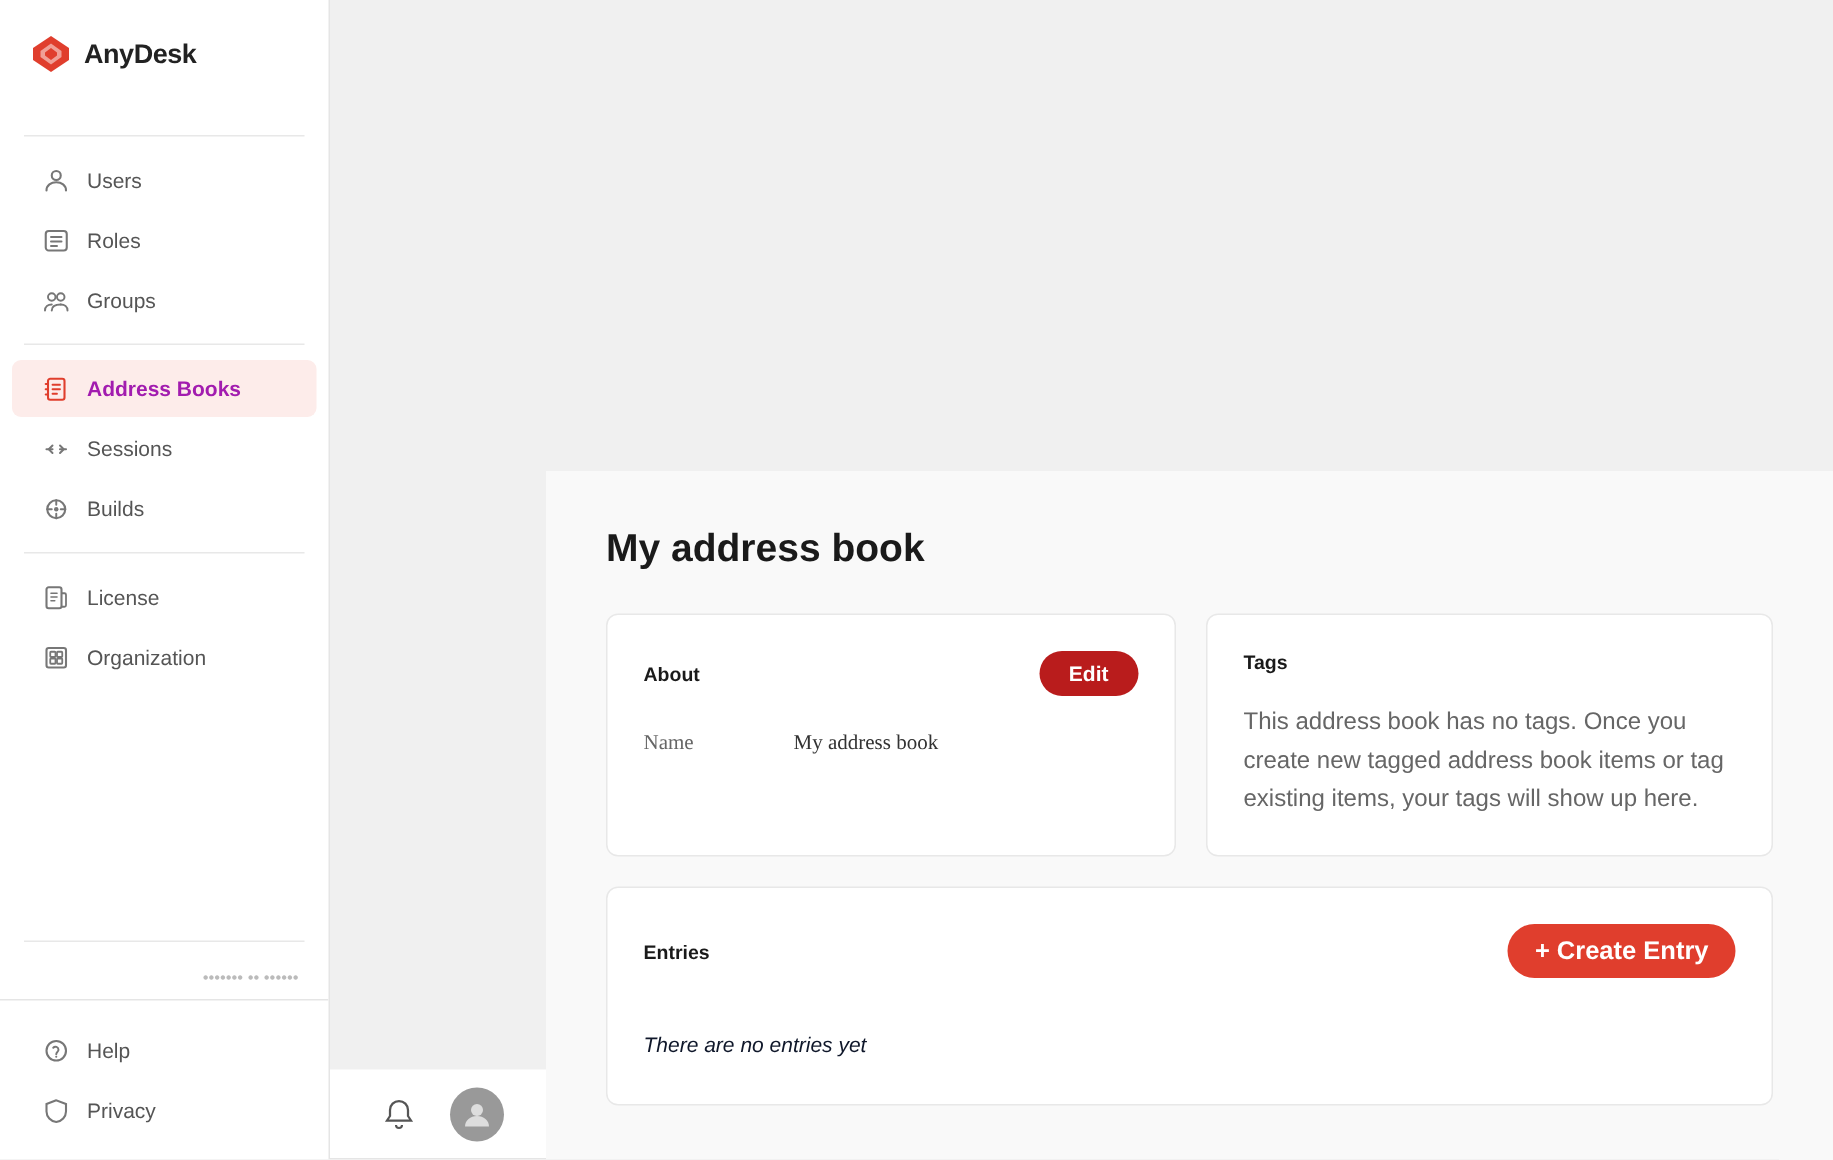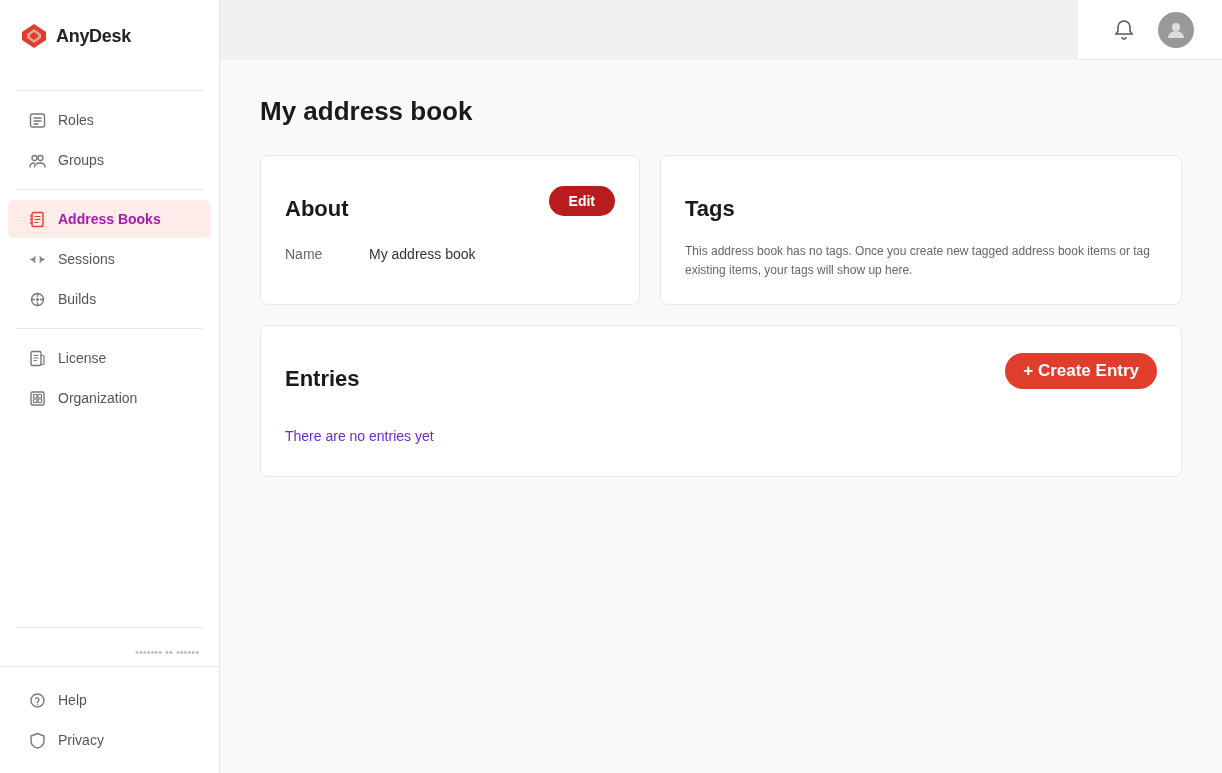--- a/index.html
+++ b/index.html
@@ -85,21 +85,20 @@
     .sidebar-version {
       padding: 8px 20px;
       font-size: 11px;
       color: #bbb;
     }
 
     
     .main {
       flex: 1;
       display: flex;
-      flex-direction: column;
       height: 100vh;
       overflow: hidden;
       align-items: flex-end;
     }
 
     
     .header {
       background: #fff;
       border-bottom: 1px solid #e5e5e5;
       display: flex;
@@ -173,24 +172,23 @@
     }
 
     .card-header {
       display: flex;
       align-items: center;
       justify-content: space-between;
       margin-bottom: 20px;
     }
 
     .card-title {
-      font-size: 22px;
+      font-size: 13px;
       font-weight: 700;
       color: #1a1a1a;
-      margin-top: 16px;
     }
 
     .btn-edit {
       background: #b91c1c;
       color: #fff;
       border: none;
       border-radius: 20px;
       padding: 7px 20px;
       font-size: 14px;
       font-weight: 600;
@@ -207,45 +205,47 @@
       font-weight: 600;
       cursor: pointer;
       display: flex;
       align-items: center;
       gap: 6px;
     }
 
     .about-row {
       display: flex;
       align-items: center;
-      gap: 24px;
+      gap: 40px;
       padding-top: 4px;
+      font-family: Liberation Serif, serif;
     }
 
     .about-label {
       font-size: 14px;
       color: #666;
       min-width: 60px;
     }
 
     .about-value {
       font-size: 14px;
       color: #333;
     }
 
     .tags-description {
-      font-size: 12px;
+      font-size: 16px;
       color: #666;
       line-height: 1.6;
     }
 
     .entries-empty {
       font-size: 14px;
-      color: #6d28d9;
+      color: #0f172a;
       padding: 16px 0 8px 0;
+      font-style: italic;
     }
 
     
     svg { display: block; }
   </style>
 </head>
 <body>
 
 <div class="sidebar">
   <div class="sidebar-logo">
@@ -256,20 +256,29 @@
       <polygon points="14,10 18,13 18,15 14,18 10,15 10,13" fill="#e03e2d"></polygon>
     </svg>
     <span class="logo-text">AnyDesk</span>
   </div>
 
   <nav class="sidebar-nav">
 
 
     <div class="nav-divider"></div>
 
+    <div class="nav-item">
+      <span class="nav-icon">
+        <svg width="17" height="17" viewBox="0 0 17 17" fill="none">
+          <circle cx="8.5" cy="5" r="3" stroke="#777" stroke-width="1.4" fill="none"></circle>
+          <path d="M2 15c0-3.5 3-5.5 6.5-5.5S15 11.5 15 15" stroke="#777" stroke-width="1.4" fill="none" stroke-linecap="round"></path>
+        </svg>
+      </span>
+      <span>Users</span>
+    </div>
 
     <div class="nav-item">
       <span class="nav-icon">
         <svg width="17" height="17" viewBox="0 0 17 17" fill="none">
           <rect x="1.5" y="2" width="14" height="13" rx="2" stroke="#777" stroke-width="1.4" fill="none"></rect>
           <line x1="5" y1="6" x2="12" y2="6" stroke="#777" stroke-width="1.3" stroke-linecap="round"></line>
           <line x1="5" y1="9" x2="12" y2="9" stroke="#777" stroke-width="1.3" stroke-linecap="round"></line>
           <line x1="5" y1="12" x2="9" y2="12" stroke="#777" stroke-width="1.3" stroke-linecap="round"></line>
         </svg>
       </span>

